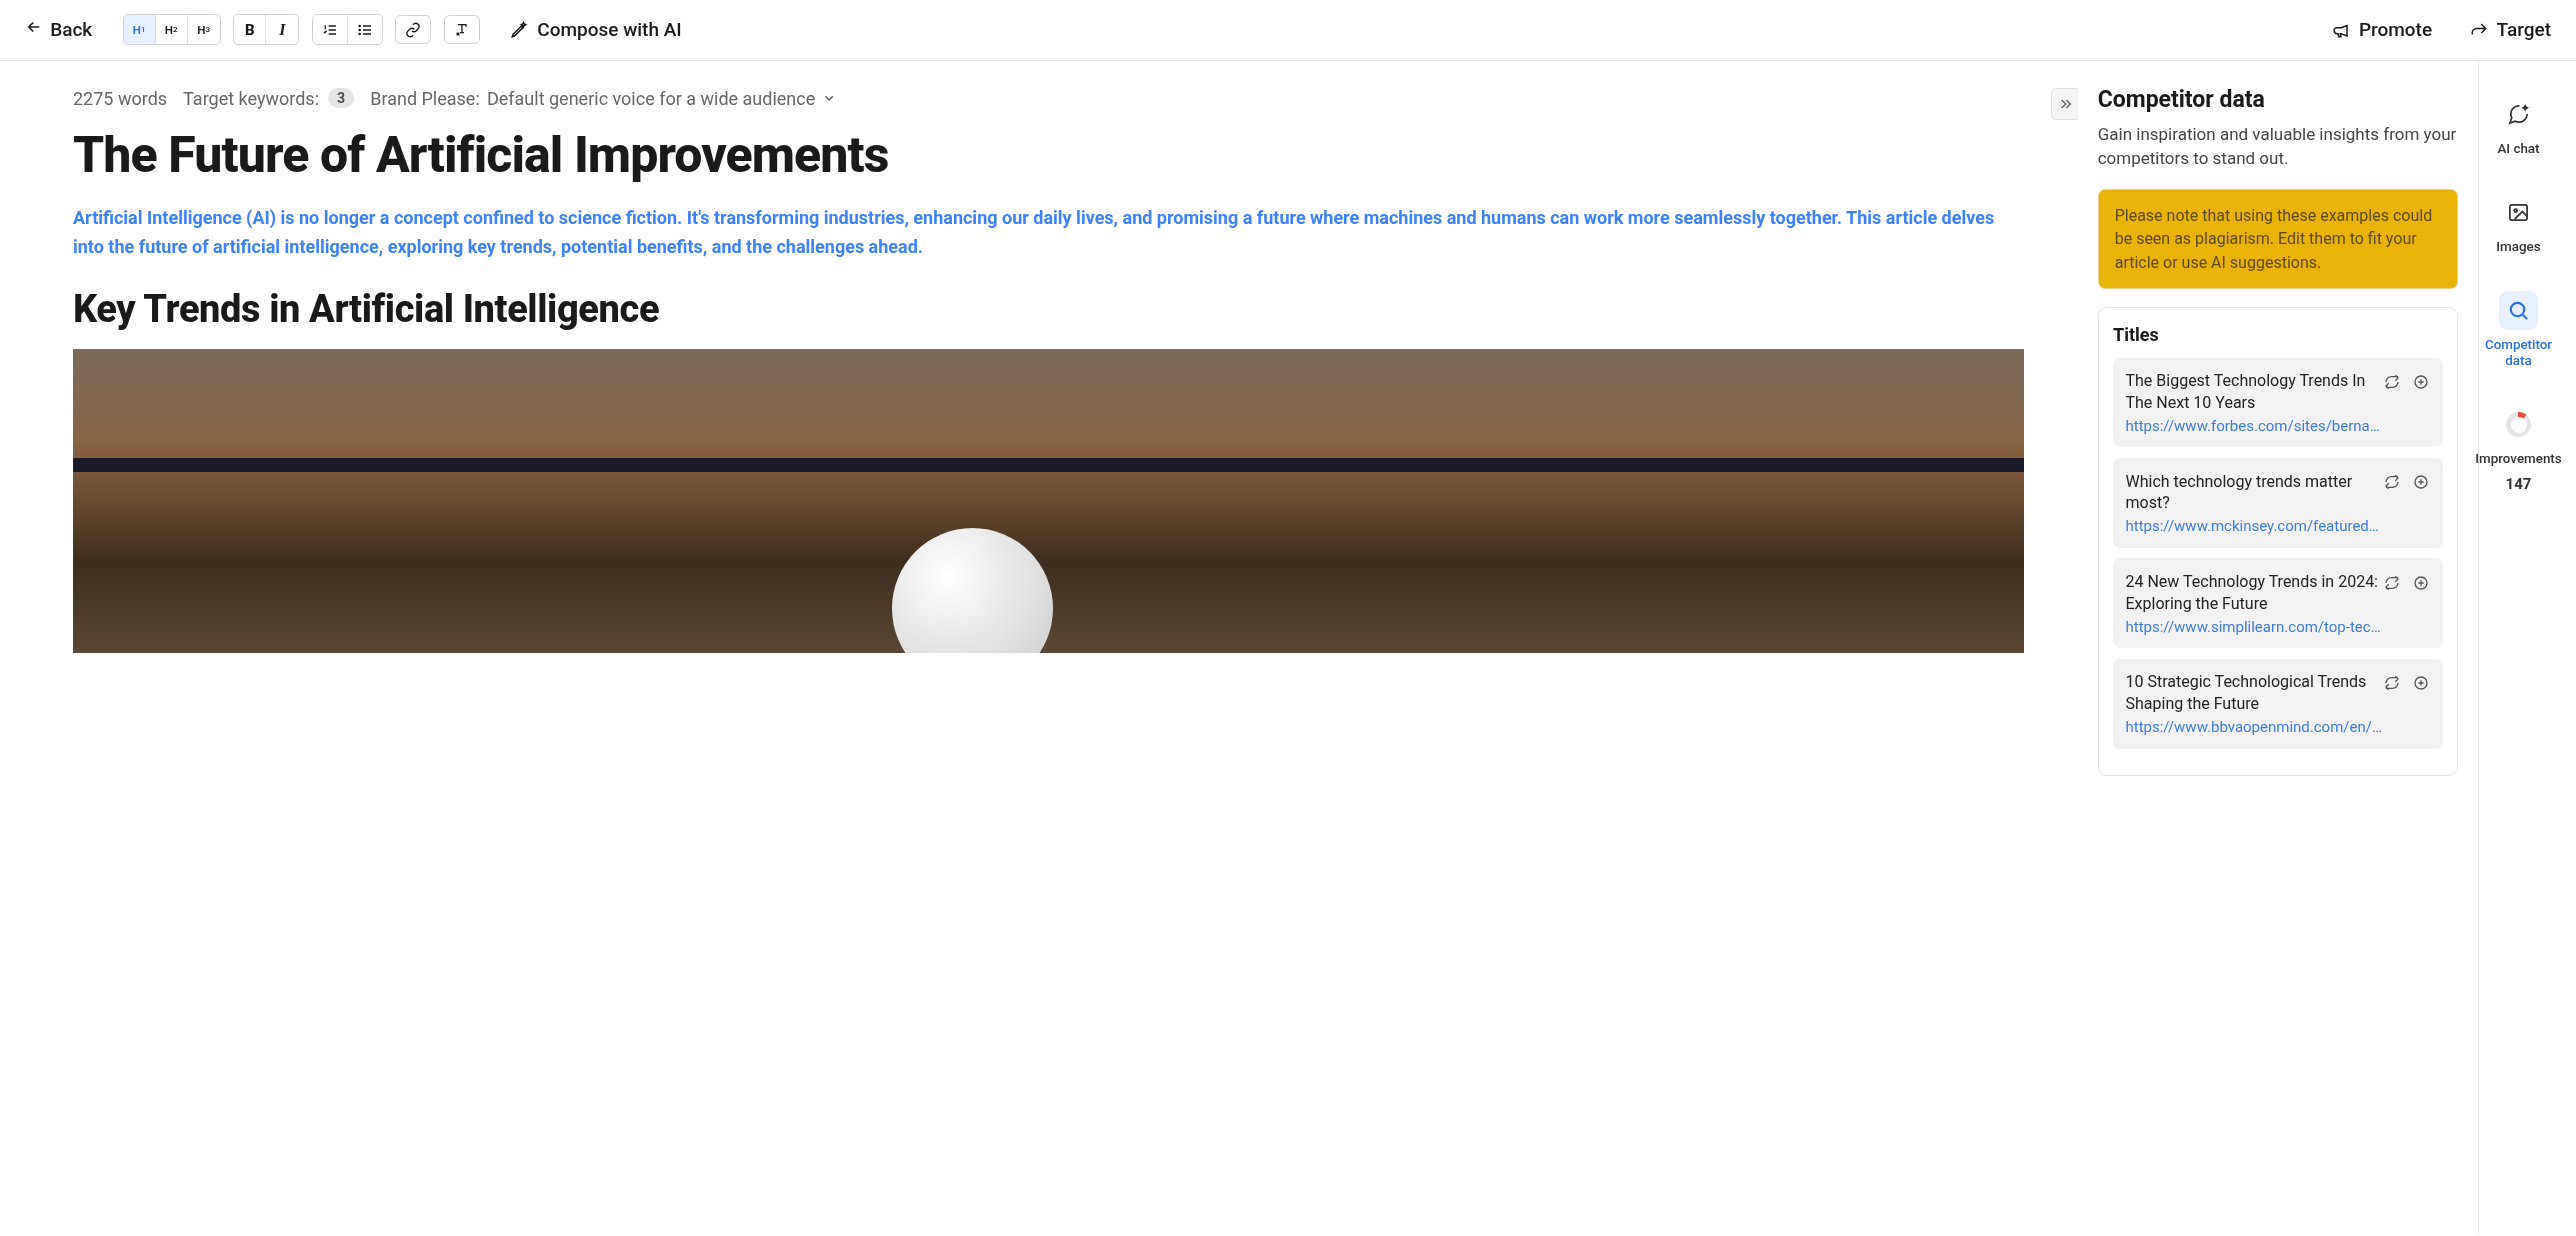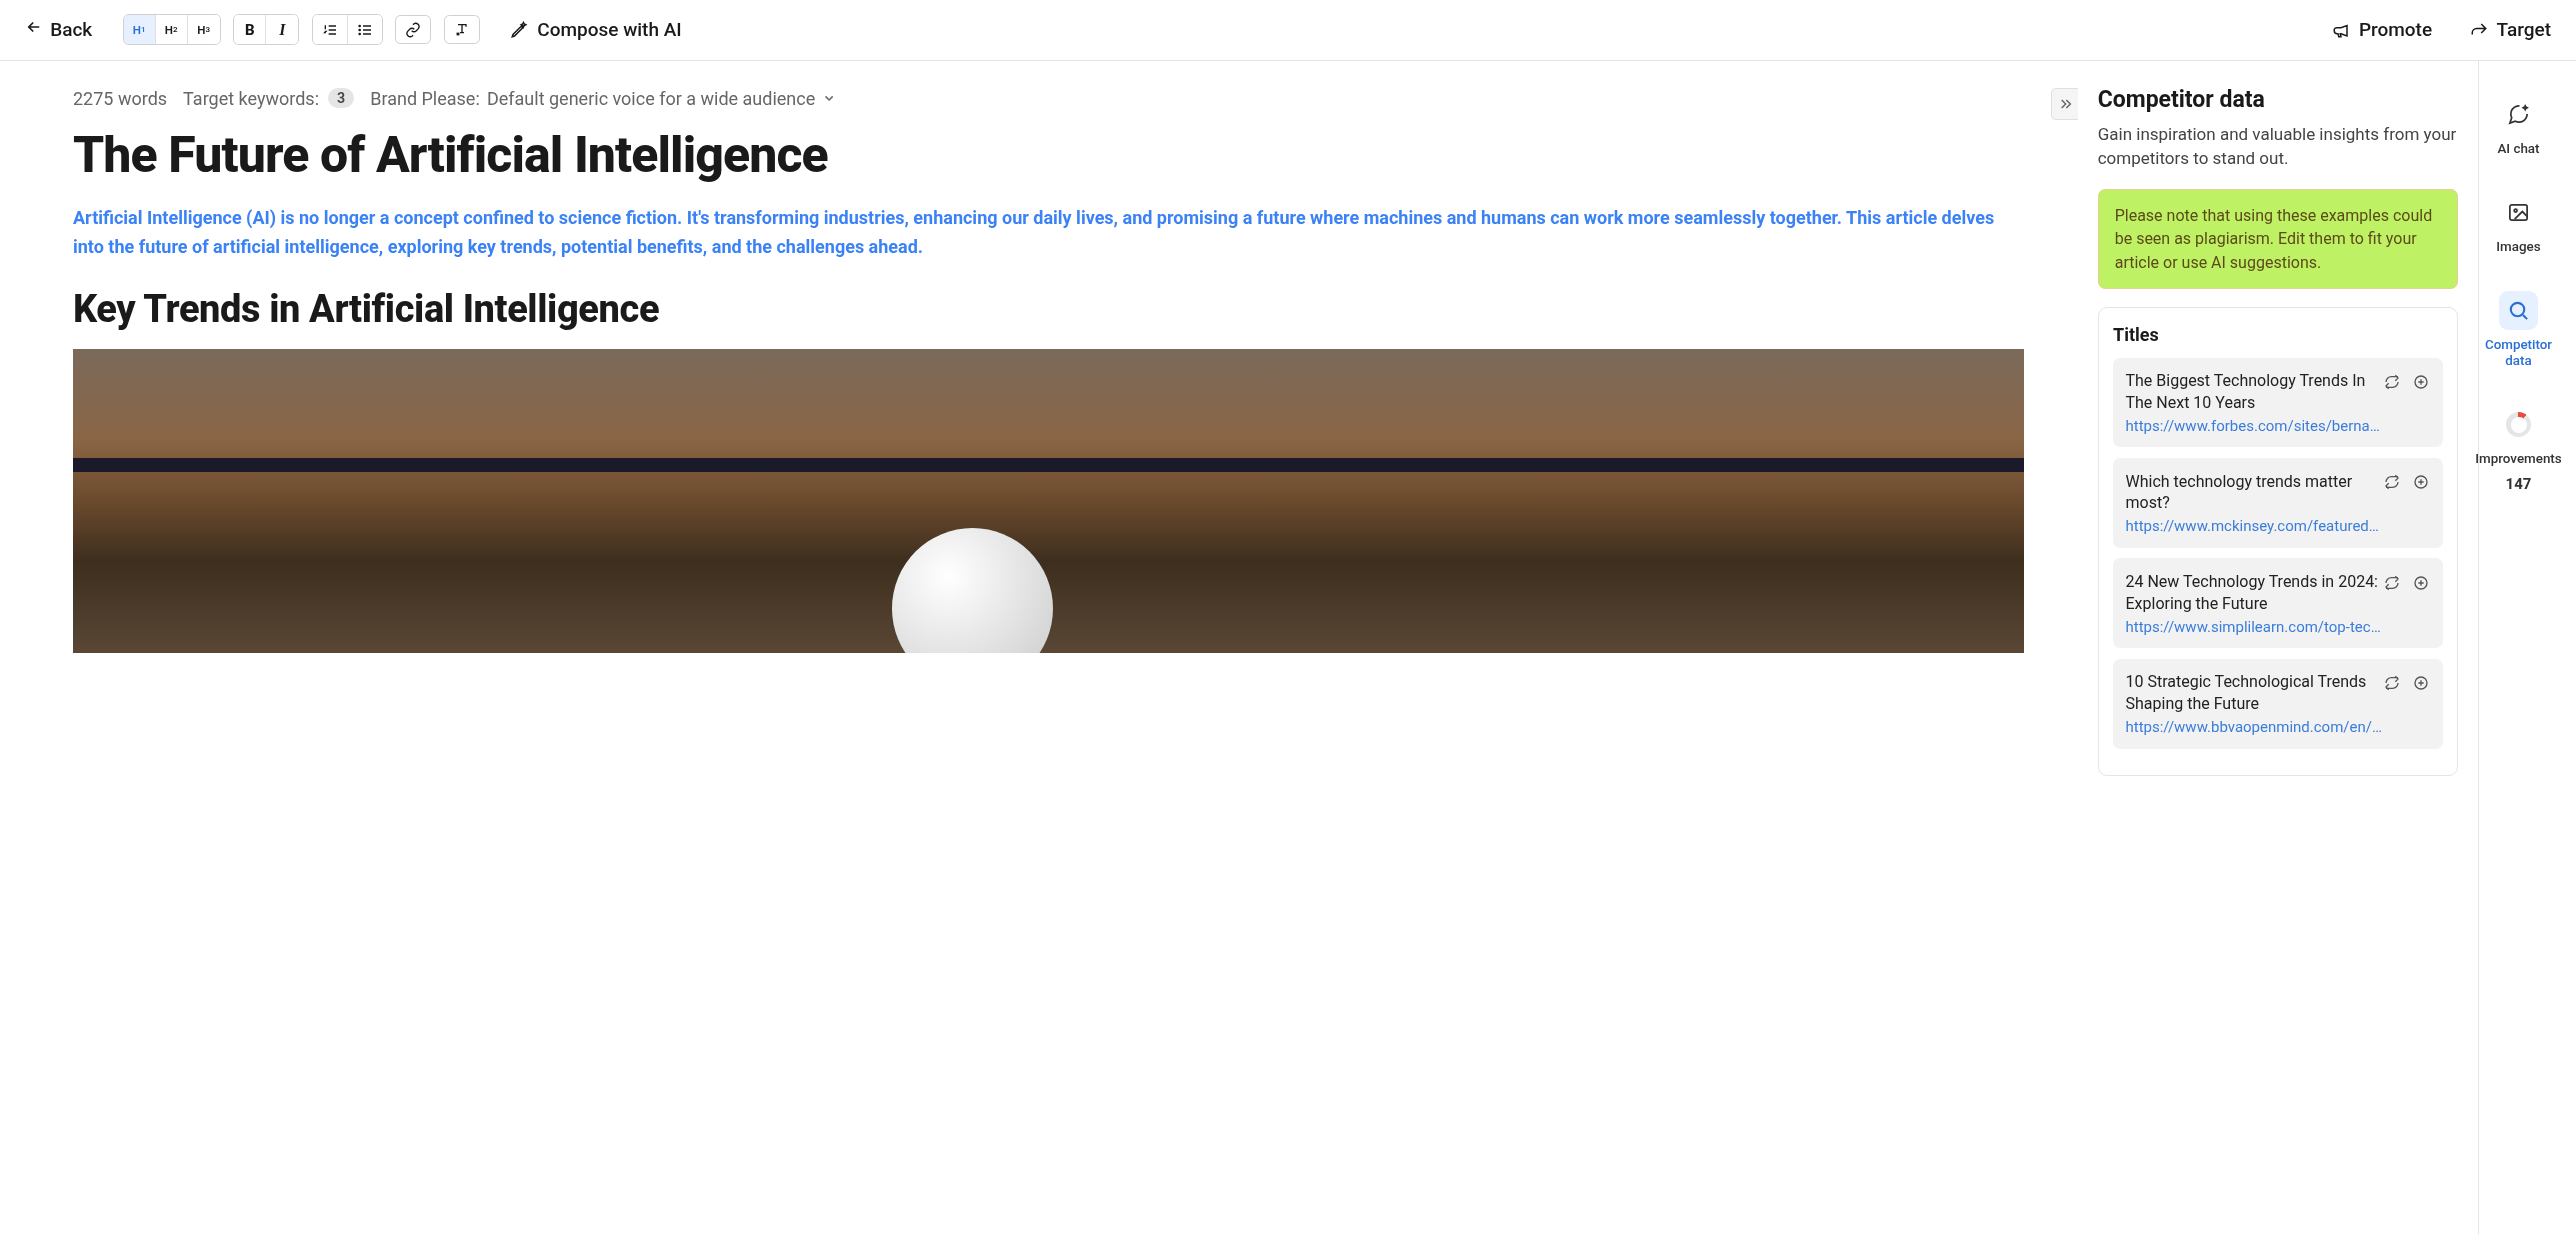--- a/index.html
+++ b/index.html
@@ -174,21 +174,21 @@
       font-weight: 700;
       margin-bottom: 10.7px;
     }
     .panel-sub {
       font-size: 17px;
       color: #444;
       line-height: 1.4;
       margin-bottom: 18px;
     }
     .warning-box {
-      background: #bef264;
+      background: #eab308;
       border: 0.9px solid #e8d08e;
       border-radius: 7.2px;
       padding: 14.3px 16px;
       font-size: 16px;
       line-height: 1.45;
       color: #5c4a1a;
       margin-bottom: 18px;
     }
     .titles-card {
       border: 0.9px solid #e5e5e5;
@@ -370,21 +370,21 @@
       </span>
       <span class="brand-voice">
         <span>Brand Please:</span>
         <span>Default generic voice for a wide audience</span>
         <svg width="14.3" height="14.3" viewBox="0 0 24 24" fill="none" stroke="currentColor" stroke-width="2.5">
             <path d="M6 9l6 6 6-6"></path>
           </svg>
       </span>
     </div>
 
-    <h1 class="article-title">The Future of Artificial Intelligence</h1>
+    <h1 class="article-title">The Future of Artificial Improvements</h1>
     <p class="article-intro">Artificial Intelligence (AI) is no longer a concept confined to science fiction. It's transforming industries, enhancing our daily lives, and promising a future where machines and humans can work more seamlessly together. This article delves into the future of artificial intelligence, exploring key trends, potential benefits, and the challenges ahead.</p>
     <h2 class="article-h2">Key Trends in Artificial Intelligence</h2>
     <div class="article-image">
       <div class="image-band"></div>
       <div class="image-sphere"></div>
     </div>
 
     <div class="collapse-btn">
       <svg width="16" height="16" viewBox="0 0 24 24" fill="none" stroke="#666" stroke-width="2.2">
           <path d="M7 6l6 6-6 6M14 6l6 6-6 6"></path>

